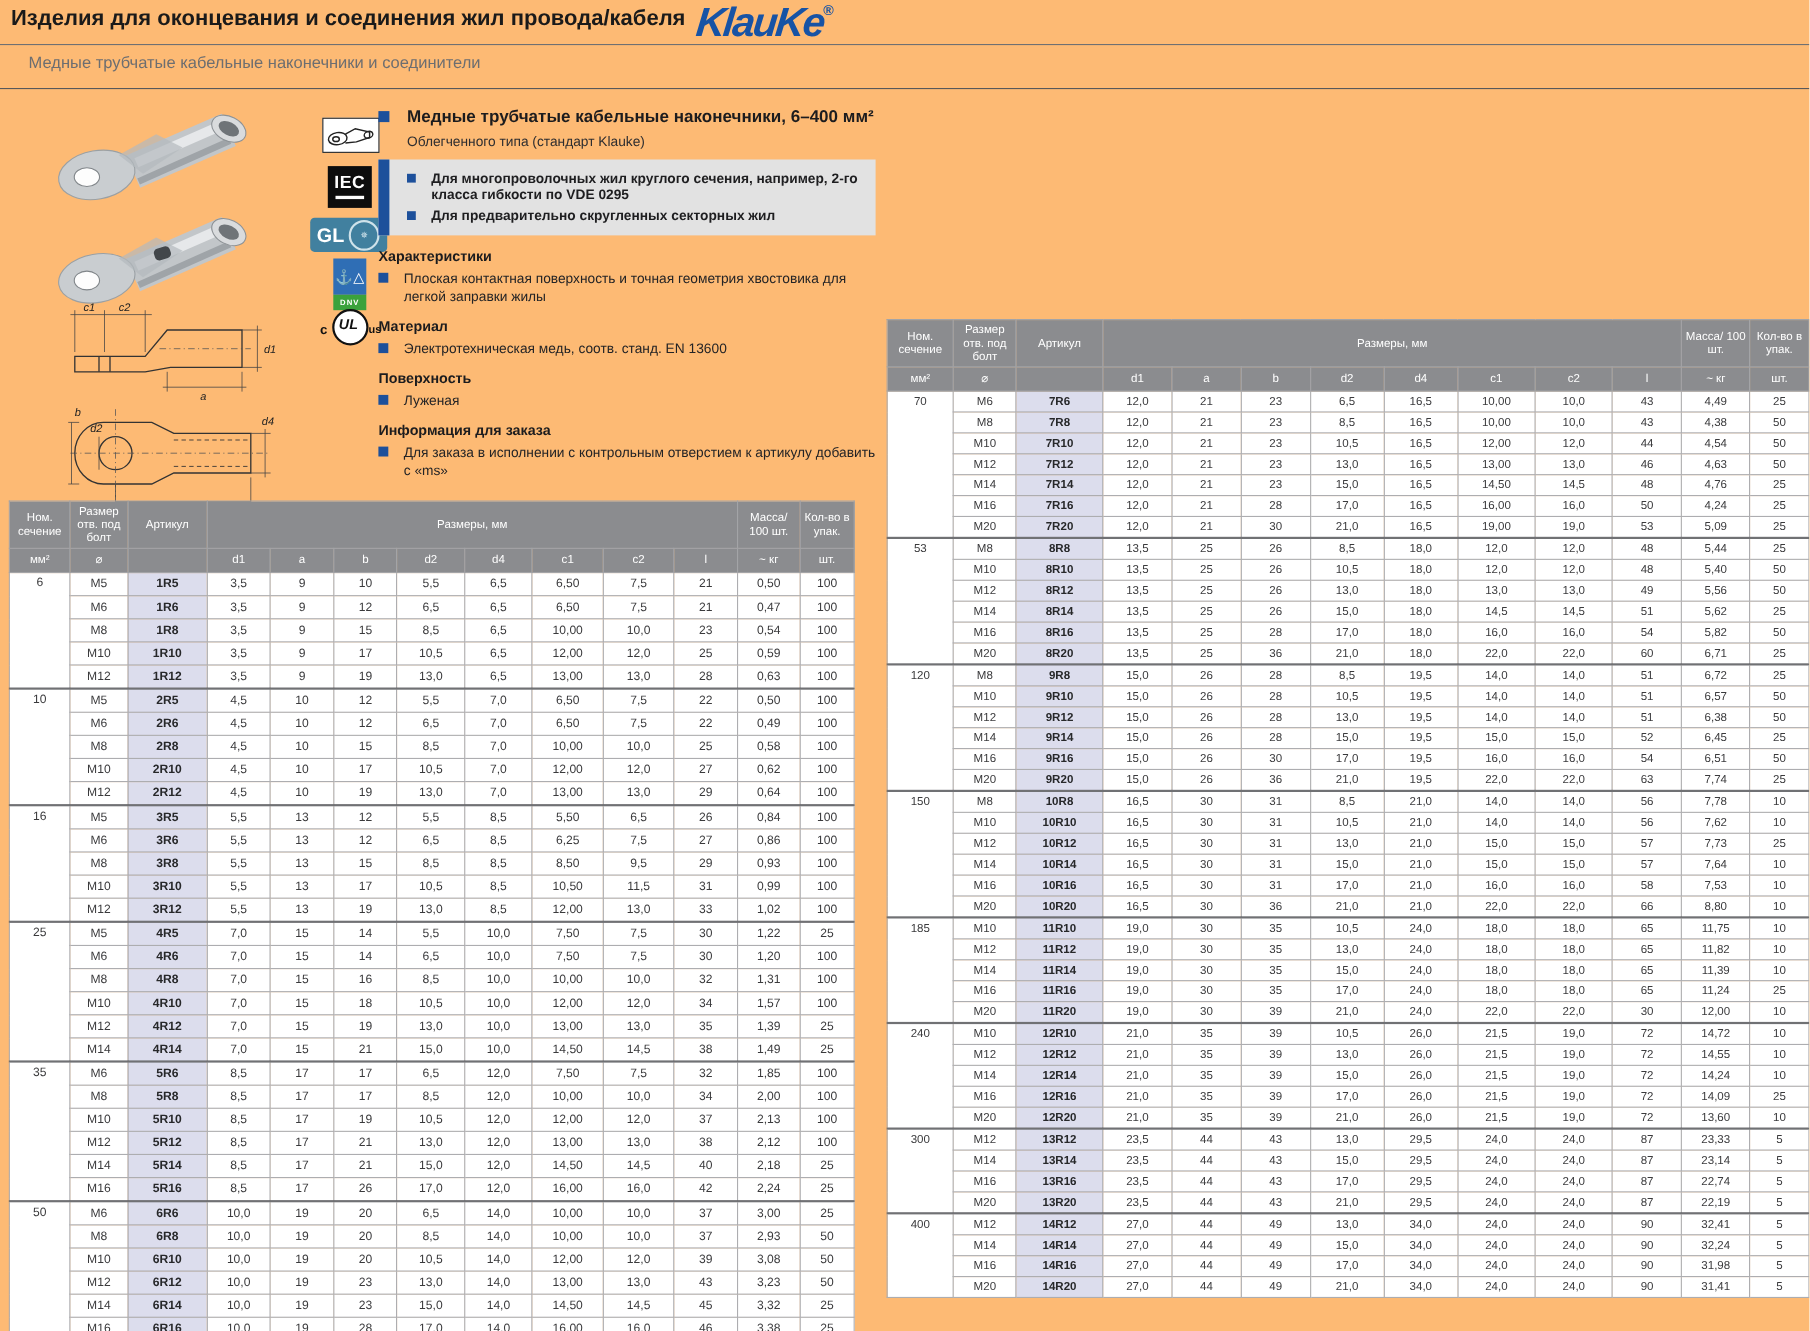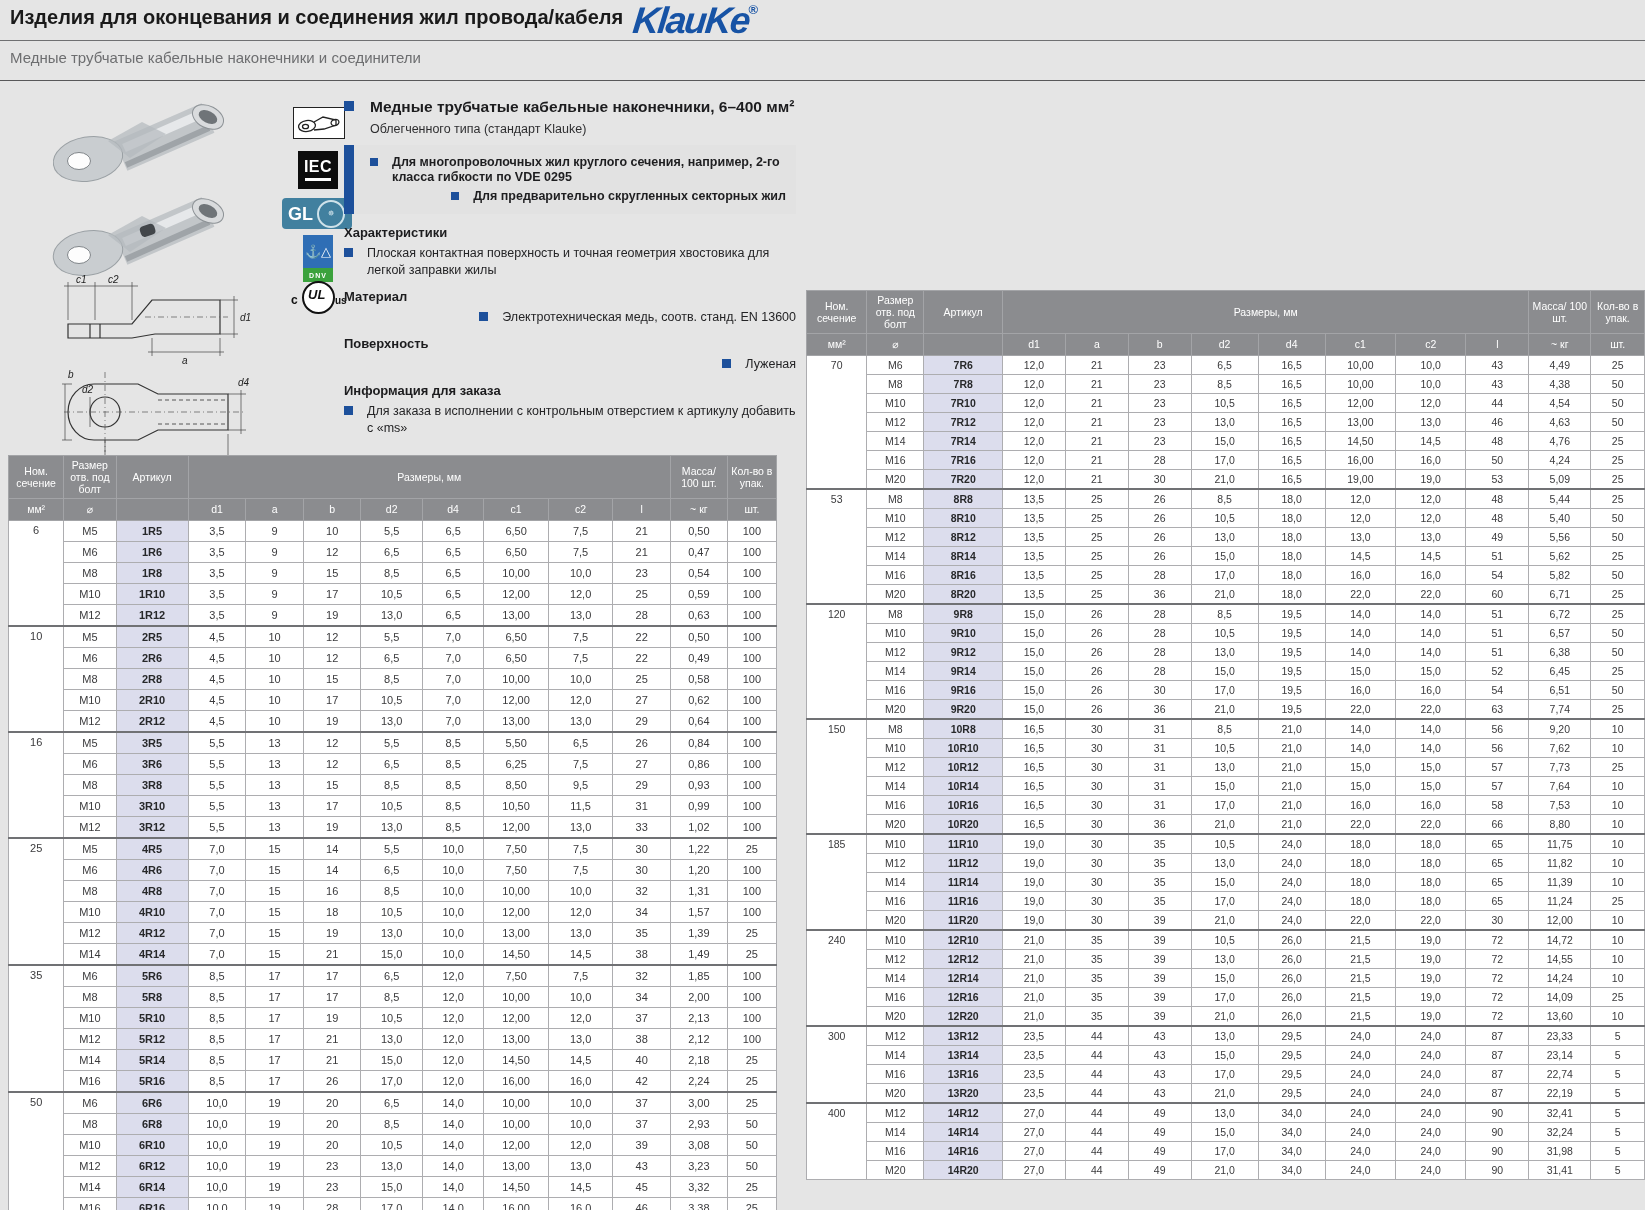--- a/index.html
+++ b/index.html
@@ -1,27 +1,27 @@
 <!DOCTYPE html>
 <html><head>
 <meta charset="utf-8">
 <style>
   html,body{margin:0;padding:0;background:#fff;}
-  .page{position:relative;width:1645px;height:1210px;background:#e5e5e5;
+  .page{position:relative;width:1645px;height:1210px;background:#fdba74;
         font-family:"Liberation Sans",sans-serif;color:#2e2e30;overflow:hidden;}
 
   
   .page-title{position:absolute;left:10px;top:6px;font-size:20px;font-weight:bold;color:#1a1a1a;}
   .logo{position:absolute;left:633px;top:0px;color:#1753a5;}
   .logo-text{font-size:37px;font-weight:bold;font-style:italic;letter-spacing:-2px;display:inline-block;transform:skewX(-6deg);}
   .logo-reg{font-size:13px;font-weight:bold;vertical-align:top;position:relative;top:2px;}
   .rule{position:absolute;left:0;width:1645px;height:1px;background:#6f7072;}
   .rule1{top:40px;}
   .rule2{top:80px;background:#58585a;}
-  .subtitle{position:absolute;left:10px;top:49px;font-size:15px;color:#6d6e70;}
+  .subtitle{position:absolute;left:26px;top:49px;font-size:15px;color:#6d6e70;}
 
   
   .photo{position:absolute;}
   .photo1{left:46px;top:96px;}
   .photo2{left:46px;top:186px;}
   .drawing{position:absolute;left:60px;top:272px;}
 
   
   .ic{position:absolute;box-sizing:border-box;}
   .ic-lug{left:293px;top:107px;width:52px;height:32px;border:1.5px solid #222;background:#fff;display:flex;align-items:center;justify-content:center;}
@@ -46,21 +46,21 @@
   .sq{display:inline-block;width:10px;height:10px;background:#1d509b;flex:0 0 10px;margin-top:3px;}
   .intro-head{display:flex;gap:16px;align-items:flex-start;}
   .intro-head h2{margin:0;font-size:15.5px;font-weight:bold;color:#1c1c1e;line-height:1.2;}
   .intro-sub{margin:5px 0 9px 26px;font-size:12.5px;color:#2e2e30;}
   .callout{background:#e2e2e2;border-left:10px solid #1d509b;padding:7px 10px 7px 16px;}
   .callout .b-row{display:flex;gap:14px;align-items:flex-start;margin:3px 0;}
   .callout .b-row .sq{width:8px;height:8px;flex:0 0 8px;margin-top:3px;}
   .callout .b-txt{font-size:12.5px;font-weight:bold;color:#1e1e20;line-height:1.25;}
   .sect{margin-top:11px;}
   .sect h3{margin:0 0 5px 0;font-size:13px;font-weight:bold;color:#1c1c1e;}
-  .b-row{display:flex;gap:14px;align-items:flex-start;margin:4px 0;justify-content:flex-end;}
+  .b-row{display:flex;gap:14px;align-items:flex-start;margin:4px 0;}
   .b-row .sq{width:9px;height:9px;flex:0 0 9px;}
   .b-txt{font-size:12.5px;color:#242426;line-height:1.3;}
 
   
   table.t{position:absolute;border-collapse:collapse;table-layout:fixed;border:1px solid #77787b;}
   .t-left{left:8px;top:455px;width:769px;}
   .t-right{left:806px;top:290px;width:839px;}
   .t th{background:#8b8c8f;color:#fff;font-weight:normal;font-size:10.5px;line-height:1.15;
         border:1px solid #a3a4a7;padding:1px 2px;text-align:center;vertical-align:middle;}
   .t tr.h1 th{height:40px;}
@@ -1083,21 +1083,21 @@
           <td>M8</td>
           <td class="art">10R8</td>
           <td>16,5</td>
           <td>30</td>
           <td>31</td>
           <td>8,5</td>
           <td>21,0</td>
           <td>14,0</td>
           <td>14,0</td>
           <td>56</td>
-          <td>9,20</td>
+          <td>7,78</td>
           <td>10</td>
         </tr>
         <tr>
           <td>M10</td>
           <td class="art">10R10</td>
           <td>16,5</td>
           <td>30</td>
           <td>31</td>
           <td>10,5</td>
           <td>21,0</td>

